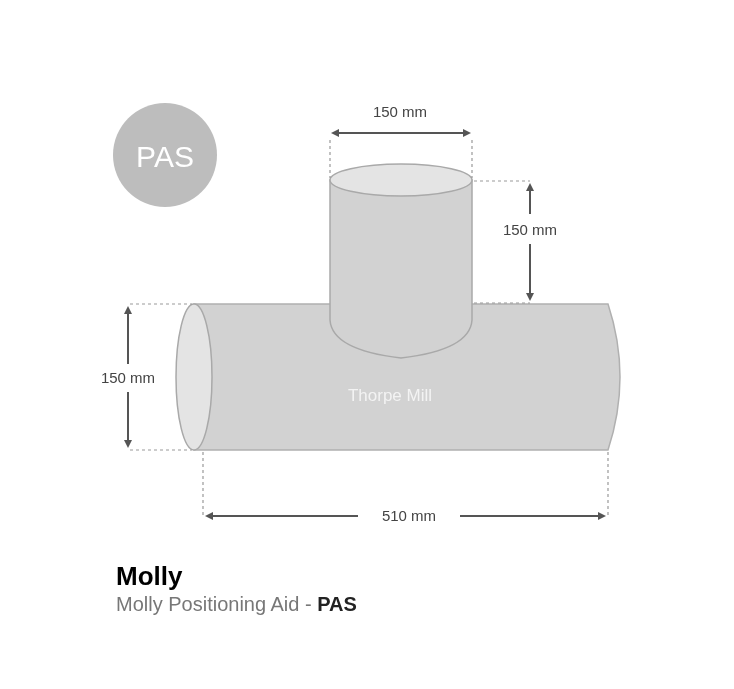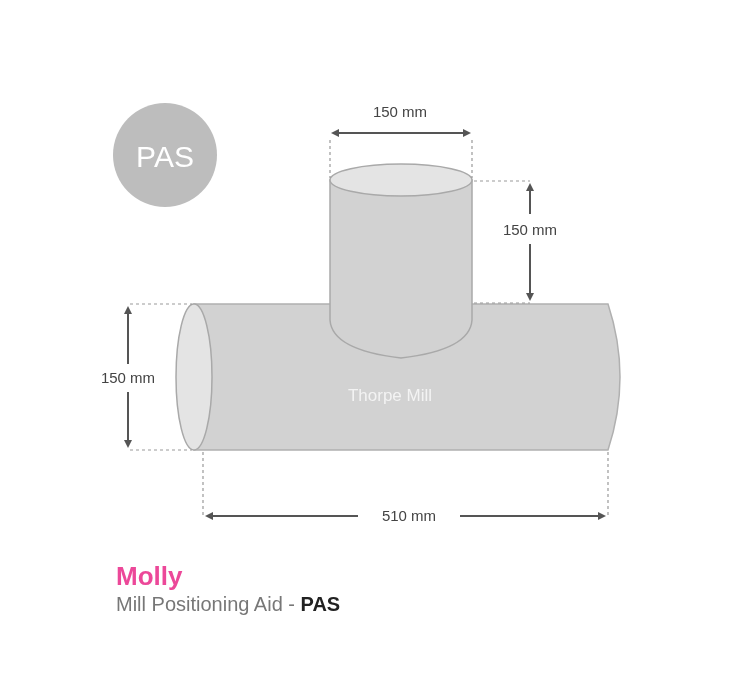--- a/index.html
+++ b/index.html
@@ -1,20 +1,20 @@
 <!DOCTYPE html>
 <html><head>
   <meta charset="utf-8">
   <style>
     html, body { margin:0; padding:0; background:#ffffff; }
     body { width:734px; height:689px; position:relative; overflow:hidden; font-family:"Liberation Sans", sans-serif; }
     svg { position:absolute; left:0; top:0; }
     .t { font-family:"Liberation Sans", sans-serif; }
     #caption { position:absolute; left:116px; top:561px; }
-    #title { font-size:26px; font-weight:bold; color:#ec4899; line-height:30px; }
+    #title { font-size:26px; font-weight:bold; color:#000000; line-height:30px; }
     #subtitle { font-size:20px; color:#777; line-height:26px; }
     #subtitle b { color:#222; font-weight:bold; }
   </style>
 </head>
 <body>
 
 <svg width="734" height="689" viewBox="0 0 734 689">
   <defs>
     <marker id="ah" markerWidth="8" markerHeight="8" refX="6" refY="4" orient="auto-start-reverse" markerUnits="userSpaceOnUse">
       <path d="M0,0 L8,4 L0,8 z" fill="#555"></path>
@@ -62,14 +62,14 @@
   <g class="t" font-size="15" fill="#444">
     <text x="400" y="117" text-anchor="middle">150 mm</text>
     <text x="530" y="235" text-anchor="middle">150 mm</text>
     <text x="128" y="383" text-anchor="middle">150 mm</text>
     <text x="409" y="521" text-anchor="middle">510 mm</text>
   </g>
 </svg>
 
 <div id="caption">
   <div id="title">Molly</div>
-  <div id="subtitle"><span>Mill Positioning Aid - </span><b>PAS</b></div>
+  <div id="subtitle"><span>Molly Positioning Aid - </span><b>PAS</b></div>
 </div>
 
 </body></html>

